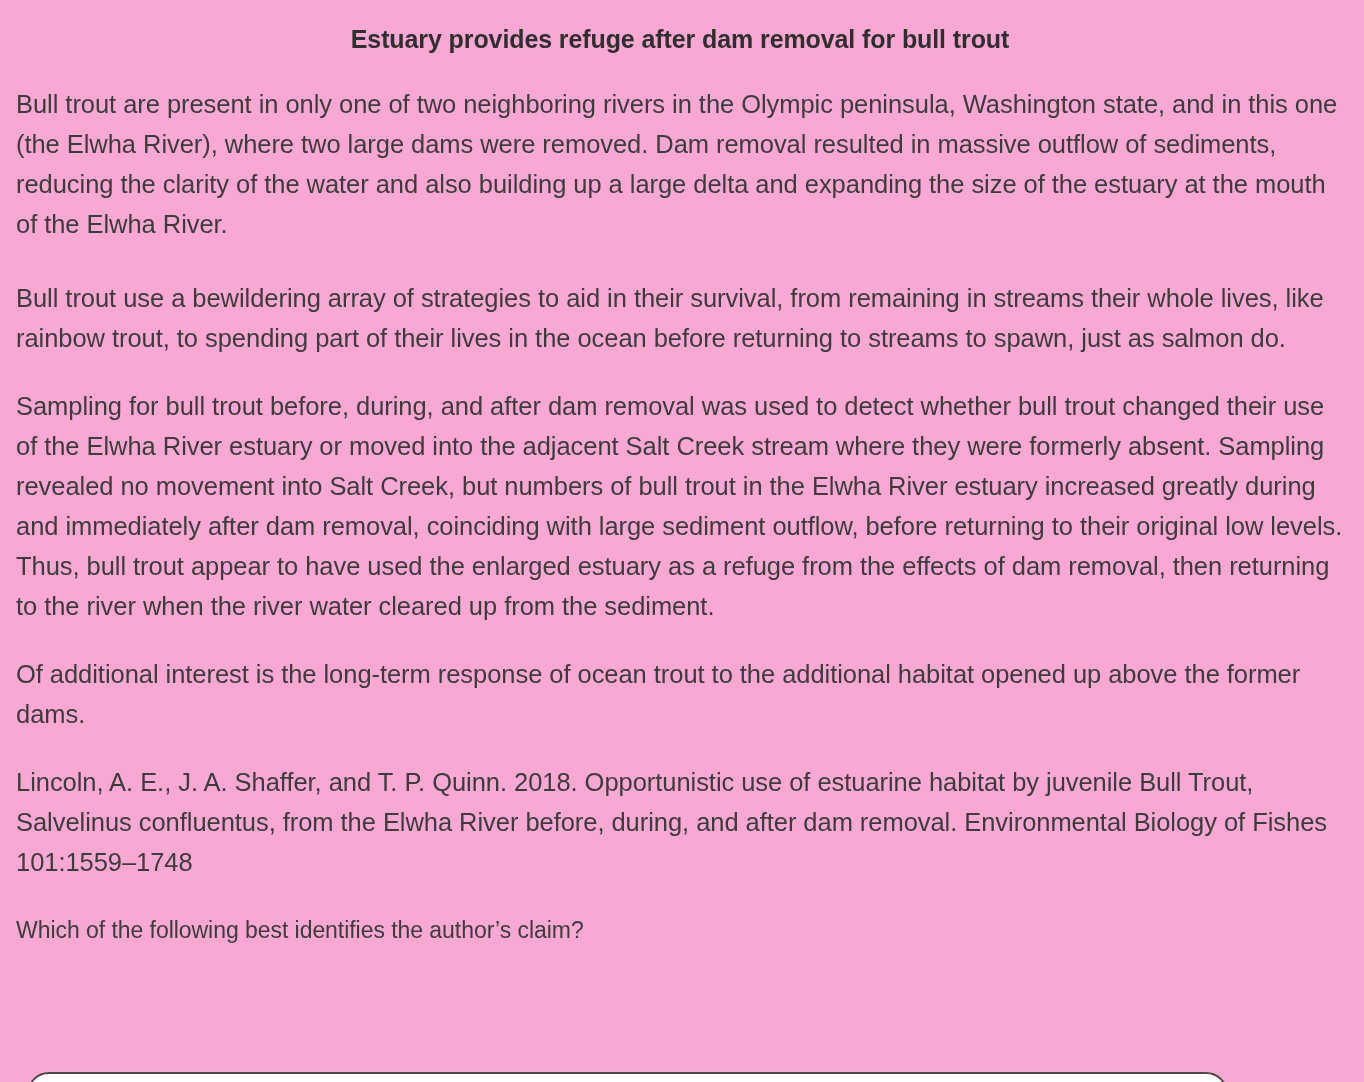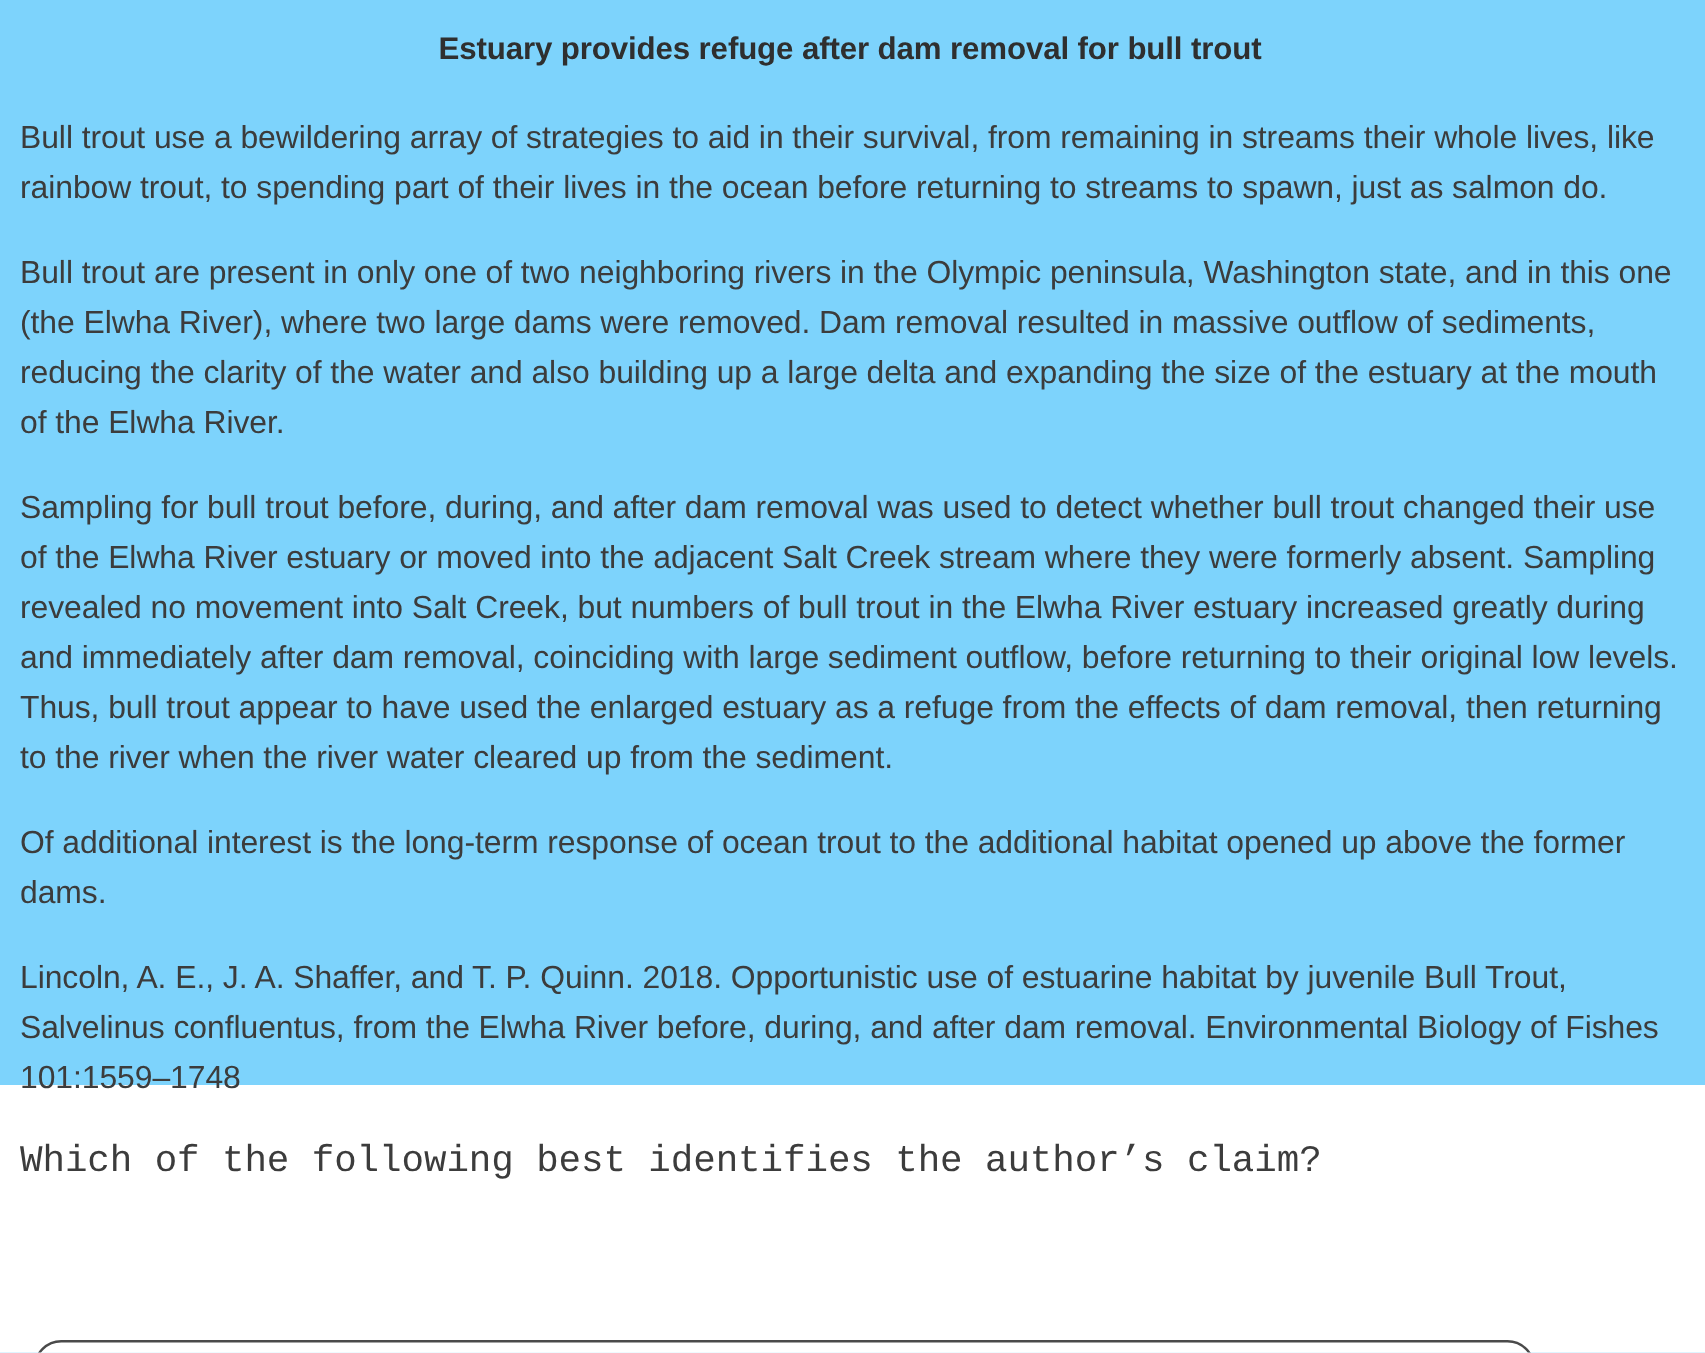--- a/index.html
+++ b/index.html
@@ -13,24 +13,24 @@
     height: 1082px;
     overflow: hidden;
     font-family: "Liberation Sans", sans-serif;
     color: #3c3c3c;
     -webkit-font-smoothing: antialiased;
   }
 
   .page {
     position: relative;
     width: 1364px;
-    height: 868px;
+    height: 1082px;
     box-sizing: border-box;
     padding: 0;
-    background: #7dd3fc;
+    background: #f9a8d4;
   }
 
   .article {
     box-sizing: border-box;
     padding: 0 20px 0 16px;
   }
 
   .article-title {
     margin: 0;
     padding-top: 22px;
@@ -53,25 +53,24 @@
     max-width: 1330px;
   }
 
   .body-text.first-para {
     padding-top: 34px;
   }
 
   .question-prompt {
     margin: 0;
     padding-top: 28px;
-    font-size: 30px;
+    font-size: 23px;
     line-height: 40px;
     color: #3c3c3c;
     letter-spacing: -0.05px;
-    font-family: Liberation Mono, monospace;
   }
 
   .answer-list {
     margin: 0;
     padding: 0;
     list-style: none;
     position: absolute;
     left: 0;
     right: 0;
     top: 1072px;
@@ -96,23 +95,23 @@
 </style>
 </head>
 <body>
 
 <div class="page">
 
   <article class="article">
 
     <h1 class="article-title">Estuary provides refuge after dam removal for bull trout</h1>
 
+    <p class="body-text">Bull trout are present in only one of two neighboring rivers in the Olympic peninsula, Washington state, and in this one (the Elwha River), where two large dams were removed. Dam removal resulted in massive outflow of sediments, reducing the clarity of the water and also building up a large delta and expanding the size of the estuary at the mouth of the Elwha River.</p>
+
     <p class="body-text first-para">Bull trout use a bewildering array of strategies to aid in their survival, from remaining in streams their whole lives, like rainbow trout, to spending part of their lives in the ocean before returning to streams to spawn, just as salmon do.</p>
-
-    <p class="body-text">Bull trout are present in only one of two neighboring rivers in the Olympic peninsula, Washington state, and in this one (the Elwha River), where two large dams were removed. Dam removal resulted in massive outflow of sediments, reducing the clarity of the water and also building up a large delta and expanding the size of the estuary at the mouth of the Elwha River.</p>
 
     <p class="body-text">Sampling for bull trout before, during, and after dam removal was used to detect whether bull trout changed their use of the Elwha River estuary or moved into the adjacent Salt Creek stream where they were formerly absent. Sampling revealed no movement into Salt Creek, but numbers of bull trout in the Elwha River estuary increased greatly during and immediately after dam removal, coinciding with large sediment outflow, before returning to their original low levels. Thus, bull trout appear to have used the enlarged estuary as a refuge from the effects of dam removal, then returning to the river when the river water cleared up from the sediment.</p>
 
     <p class="body-text">Of additional interest is the long-term response of ocean trout to the additional habitat opened up above the former dams.</p>
 
     <p class="body-text">Lincoln, A. E., J. A. Shaffer, and T. P. Quinn. 2018. Opportunistic use of estuarine habitat by juvenile Bull Trout, Salvelinus confluentus, from the Elwha River before, during, and after dam removal. Environmental Biology of Fishes 101:1559–1748</p>
 
     <p class="question-prompt">Which of the following best identifies the author’s claim?</p>
 
   </article>

